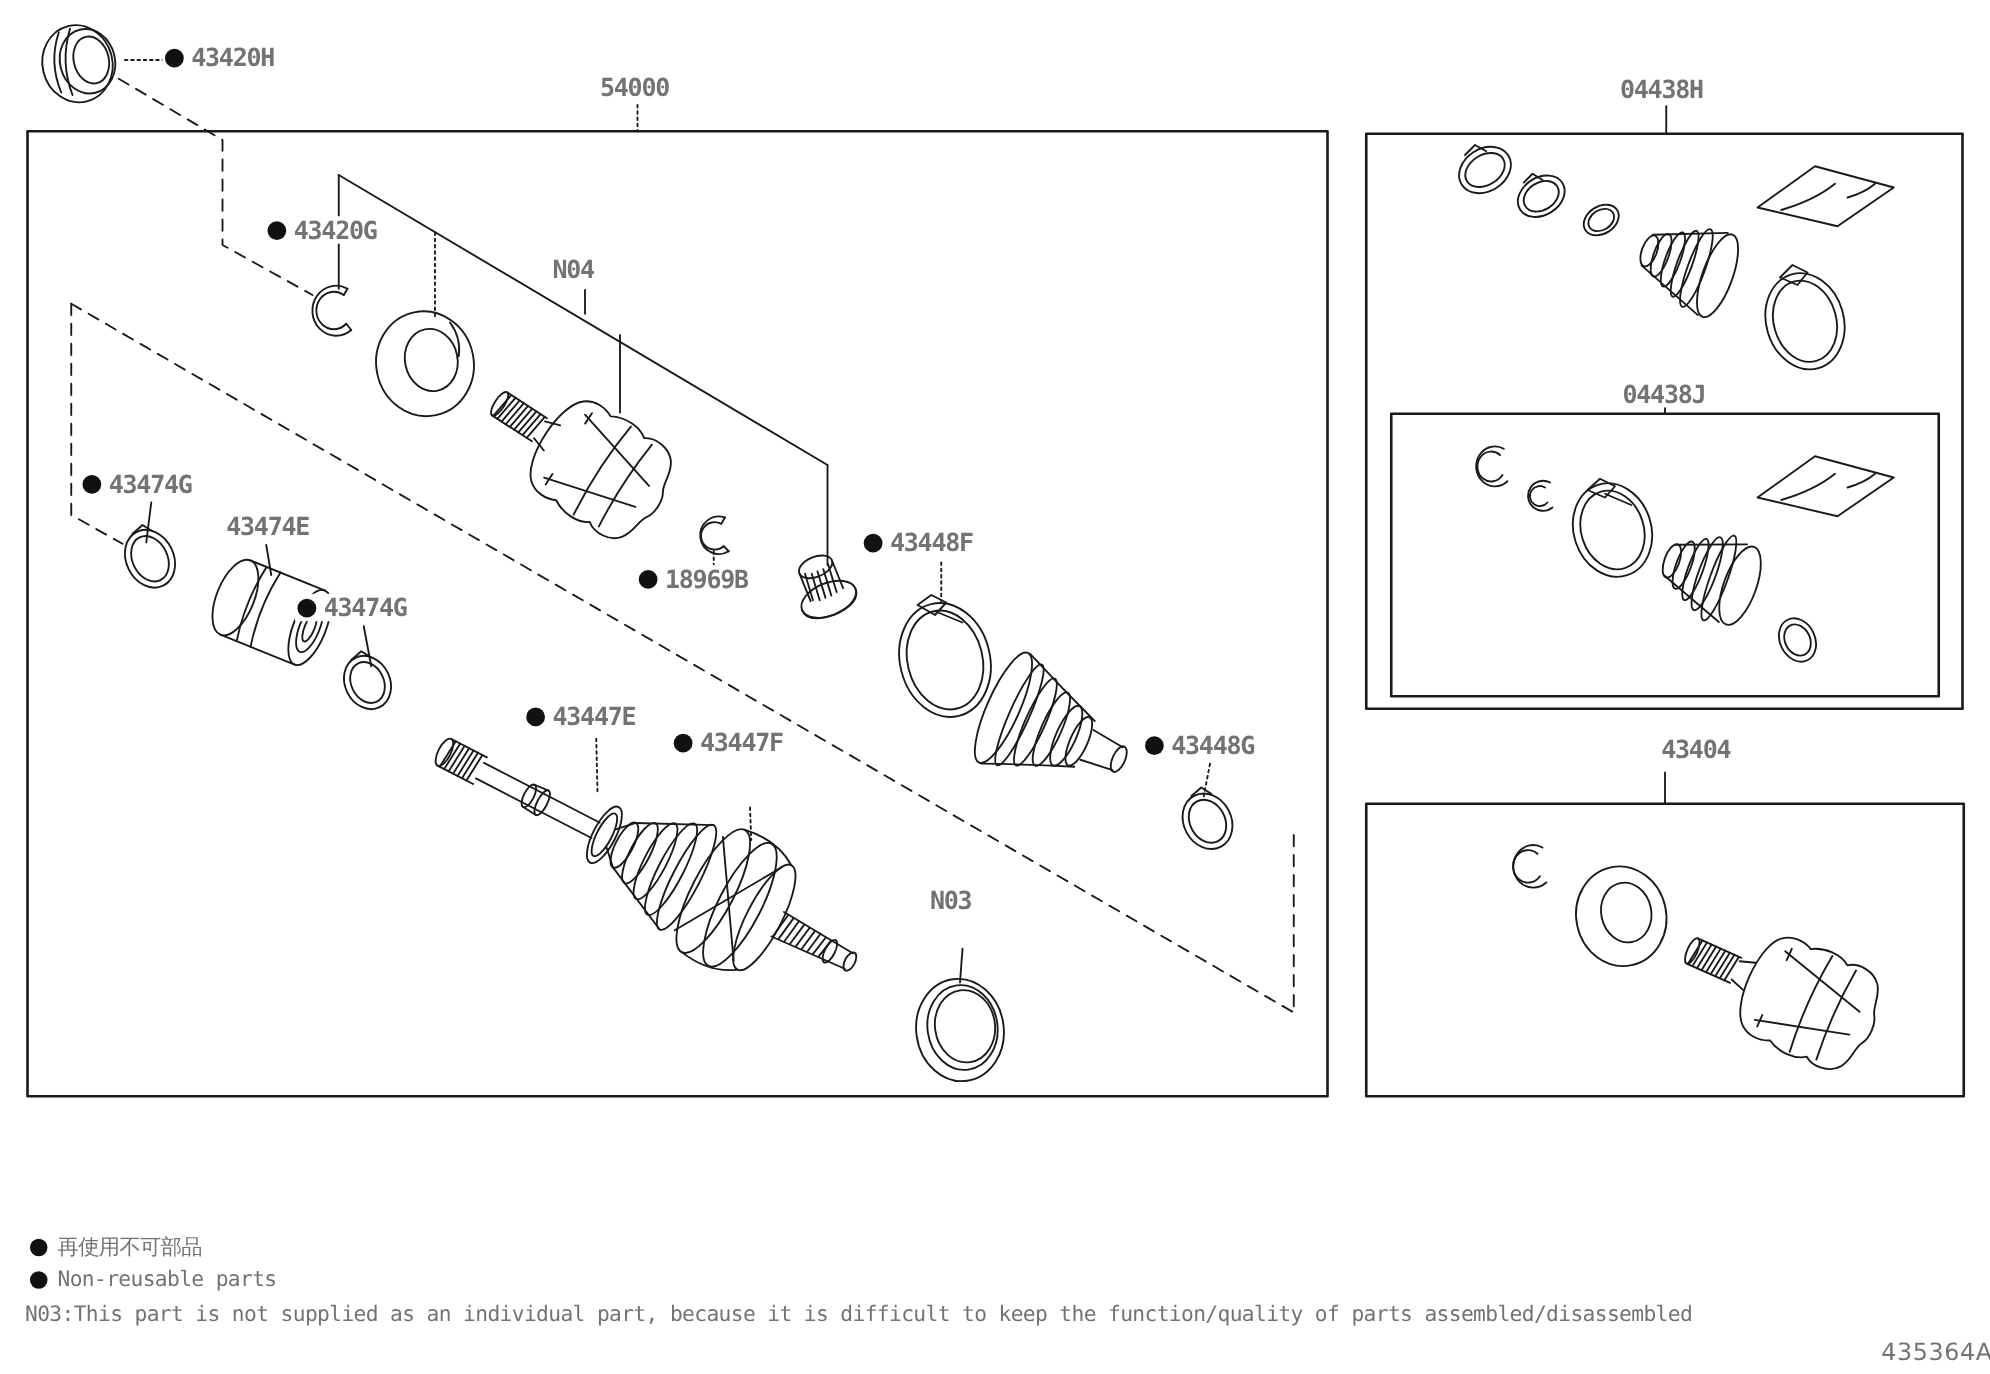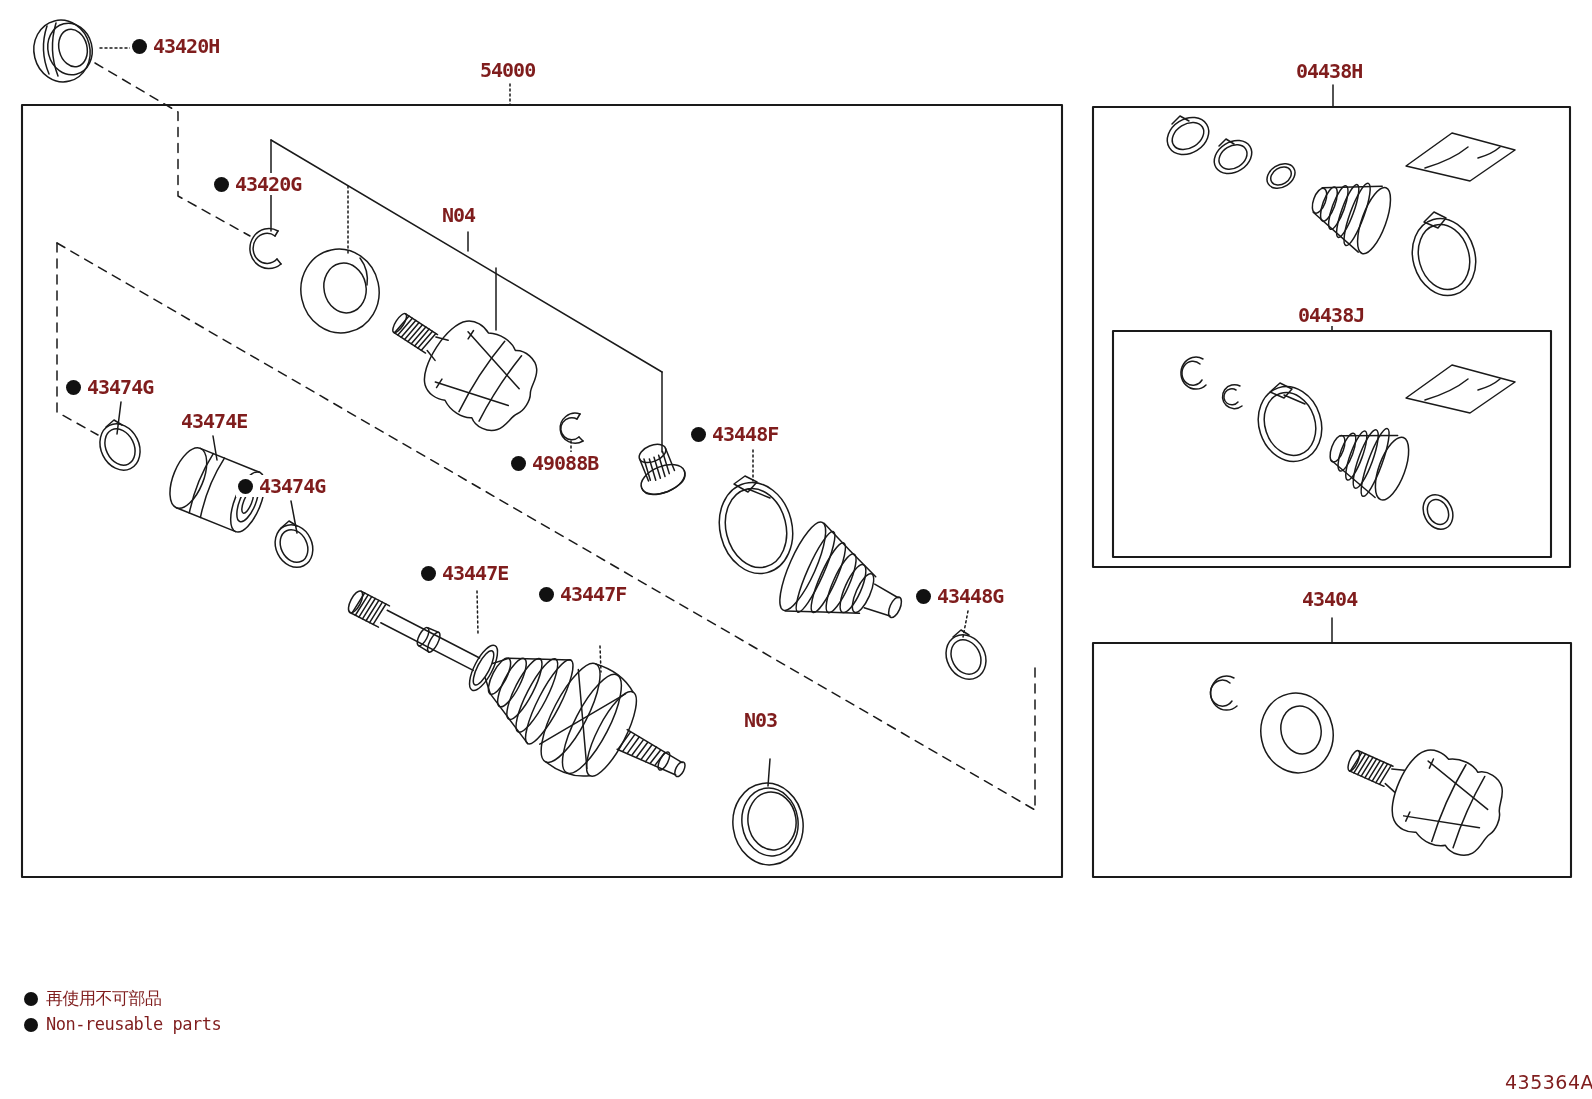--- a/index.html
+++ b/index.html
@@ -1,17 +1,17 @@
 <!DOCTYPE html>
 <html><head>
 <meta charset="utf-8">
 <style>
   html,body{margin:0;padding:0;background:#fff;}
   #canvas{position:relative;width:1592px;height:1099px;background:#fff;overflow:hidden;
-          font-family:"DejaVu Sans Mono",monospace;color:#7f1d1d;}
+          font-family:"DejaVu Sans Mono",monospace;color:#737373;}
   svg{position:absolute;left:0;top:0;}
   svg *{stroke:#1a1a1a;fill:none;stroke-width:1.5;stroke-linecap:round;stroke-linejoin:round;}
   .bx{stroke-width:2.1;}
   .dsh{stroke-dasharray:9 7;}
   .dld{stroke-dasharray:2 3;}
   .plabel{position:absolute;font:bold 20px "DejaVu Sans Mono",monospace;letter-spacing:-1px;
           line-height:22px;white-space:nowrap;background:#fff;padding:0 2px;}
   .dot{display:inline-block;width:15px;height:15px;border-radius:50%;background:#111;
        margin-right:6px;vertical-align:-1px;}
   .note{position:absolute;font:17px "DejaVu Sans Mono",monospace;letter-spacing:-0.5px;
@@ -261,27 +261,28 @@
   </g>
 </svg>
 
   <div class="plabel" style="left:130px;top:35px"><span class="dot"></span><span>43420H</span></div>
   <div class="plabel" style="left:478px;top:59px"><span>54000</span></div>
   <div class="plabel" style="left:212px;top:173px"><span class="dot"></span><span>43420G</span></div>
   <div class="plabel" style="left:440px;top:204px"><span>N04</span></div>
   <div class="plabel" style="left:64px;top:376px"><span class="dot"></span><span>43474G</span></div>
   <div class="plabel" style="left:179px;top:410px"><span>43474E</span></div>
   <div class="plabel" style="left:236px;top:475px"><span class="dot"></span><span>43474G</span></div>
-  <div class="plabel" style="left:509px;top:452px"><span class="dot"></span><span>49088B</span></div>
+  <div class="plabel" style="left:509px;top:452px"><span class="dot"></span><span>18969B</span></div>
   <div class="plabel" style="left:689px;top:423px"><span class="dot"></span><span>43448F</span></div>
   <div class="plabel" style="left:419px;top:562px"><span class="dot"></span><span>43447E</span></div>
   <div class="plabel" style="left:537px;top:583px"><span class="dot"></span><span>43447F</span></div>
   <div class="plabel" style="left:914px;top:585px"><span class="dot"></span><span>43448G</span></div>
   <div class="plabel" style="left:742px;top:709px"><span>N03</span></div>
   <div class="plabel" style="left:1294px;top:60px"><span>04438H</span></div>
   <div class="plabel" style="left:1296px;top:304px"><span>04438J</span></div>
-  <div class="plabel" style="left:1300px;top:588px"><span>43404</span></div>
+  <div class="plabel" style="left:1327px;top:588px"><span>43404</span></div>
 
   <div class="note" style="left:24px;top:988px"><span class="dot"></span><span>再使用不可部品</span></div>
   <div class="note" style="left:24px;top:1014px"><span class="dot"></span><span>Non-reusable parts</span></div>
+  <div class="note" style="left:20px;top:1042px"><span>N03:This part is not supplied as an individual part, because it is difficult to keep the function/quality of parts assembled/disassembled</span></div>
   <div class="doccode" style="left:1505px;top:1071px"><span>435364A</span></div>
 
 </div>
 
 </body></html>

